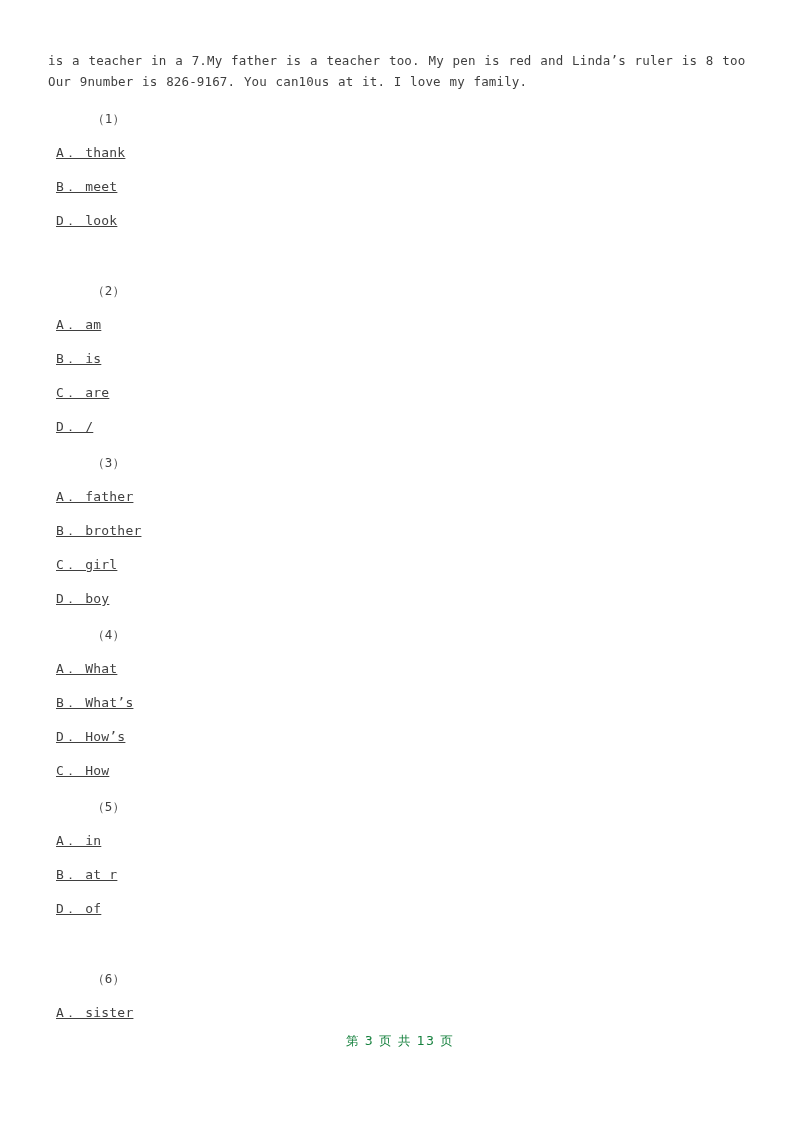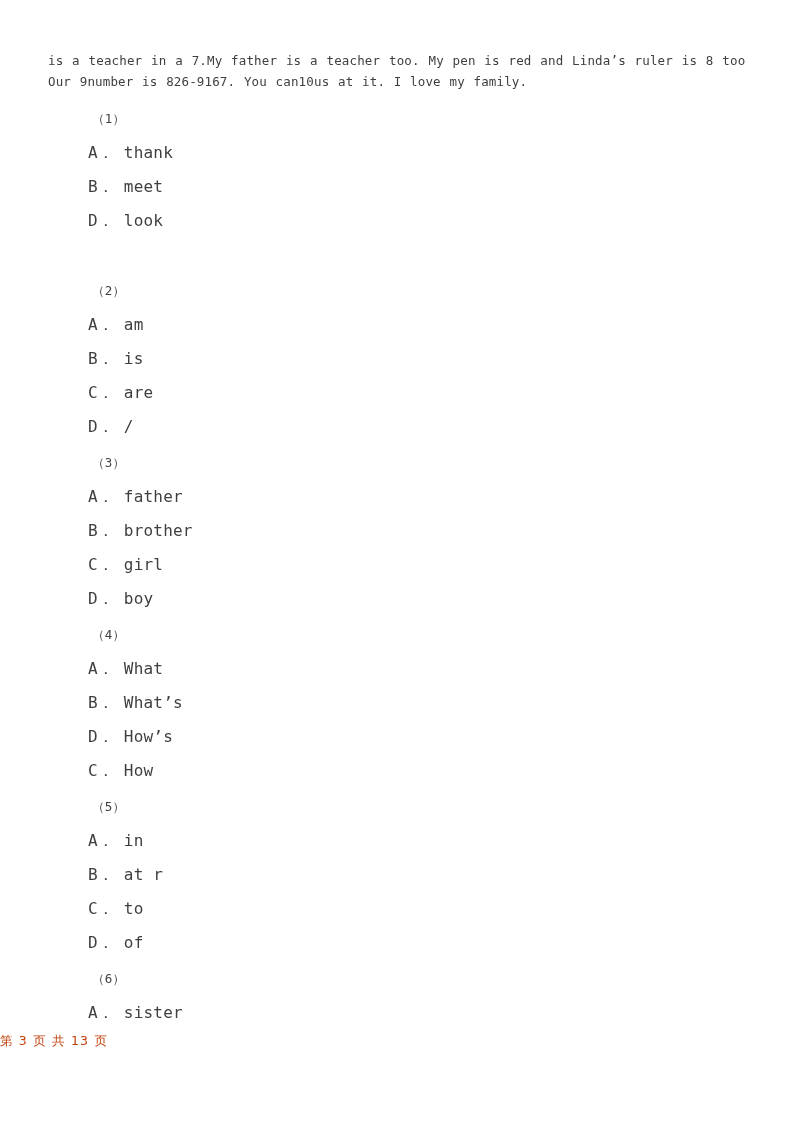--- a/index.html
+++ b/index.html
@@ -43,40 +43,41 @@
   .qnum {
     margin-left: 92px;
     font-family: "DejaVu Sans Mono", "Liberation Mono", monospace;
     font-size: 12.5px;
     line-height: 34px;
     height: 34px;
     color: #3f3f3f;
     letter-spacing: 0.2px;
   }
   .opt {
-    margin-left: 88px;
+    margin-left: 56px;
     font-family: "DejaVu Sans Mono", "Liberation Mono", monospace;
-    font-size: 16px;
+    font-size: 13px;
     line-height: 34px;
     height: 34px;
     color: #3f3f3f;
     letter-spacing: 0.2px;
     white-space: pre;
+    text-decoration: underline;
   }
 
   
   .footer {
     position: absolute;
     left: 0;
     top: 1033px;
     width: 800px;
-    text-align: left;
+    text-align: center;
     font-family: "DejaVu Sans", "Liberation Sans", sans-serif;
     font-size: 12.5px;
-    color: #c2410c;
+    color: #15803d;
     letter-spacing: 1.2px;
   }
 </style>
 </head>
 <body>
 
 <div class="page">
 
   <div class="passage">is a teacher in a 7.My father is a teacher too. My pen is red and Linda’s ruler is 8 too. Our 9number is 826-9167. You can10us at it. I love my family.</div>
 
@@ -108,21 +109,20 @@
     <div class="opt">A． What</div>
     <div class="opt">B． What’s</div>
     <div class="opt">D． How’s</div>
     <div class="opt">C． How</div>
   </div>
 
   <div class="qblock" style="top:790px;">
     <div class="qnum">（5）</div>
     <div class="opt">A． in</div>
     <div class="opt">B． at r</div>
-    <div class="opt">C． to</div>
     <div class="opt">D． of</div>
   </div>
 
   <div class="qblock" style="top:962px;">
     <div class="qnum">（6）</div>
     <div class="opt">A． sister</div>
   </div>
 
   <div class="footer">第 3 页 共 13 页</div>
 

